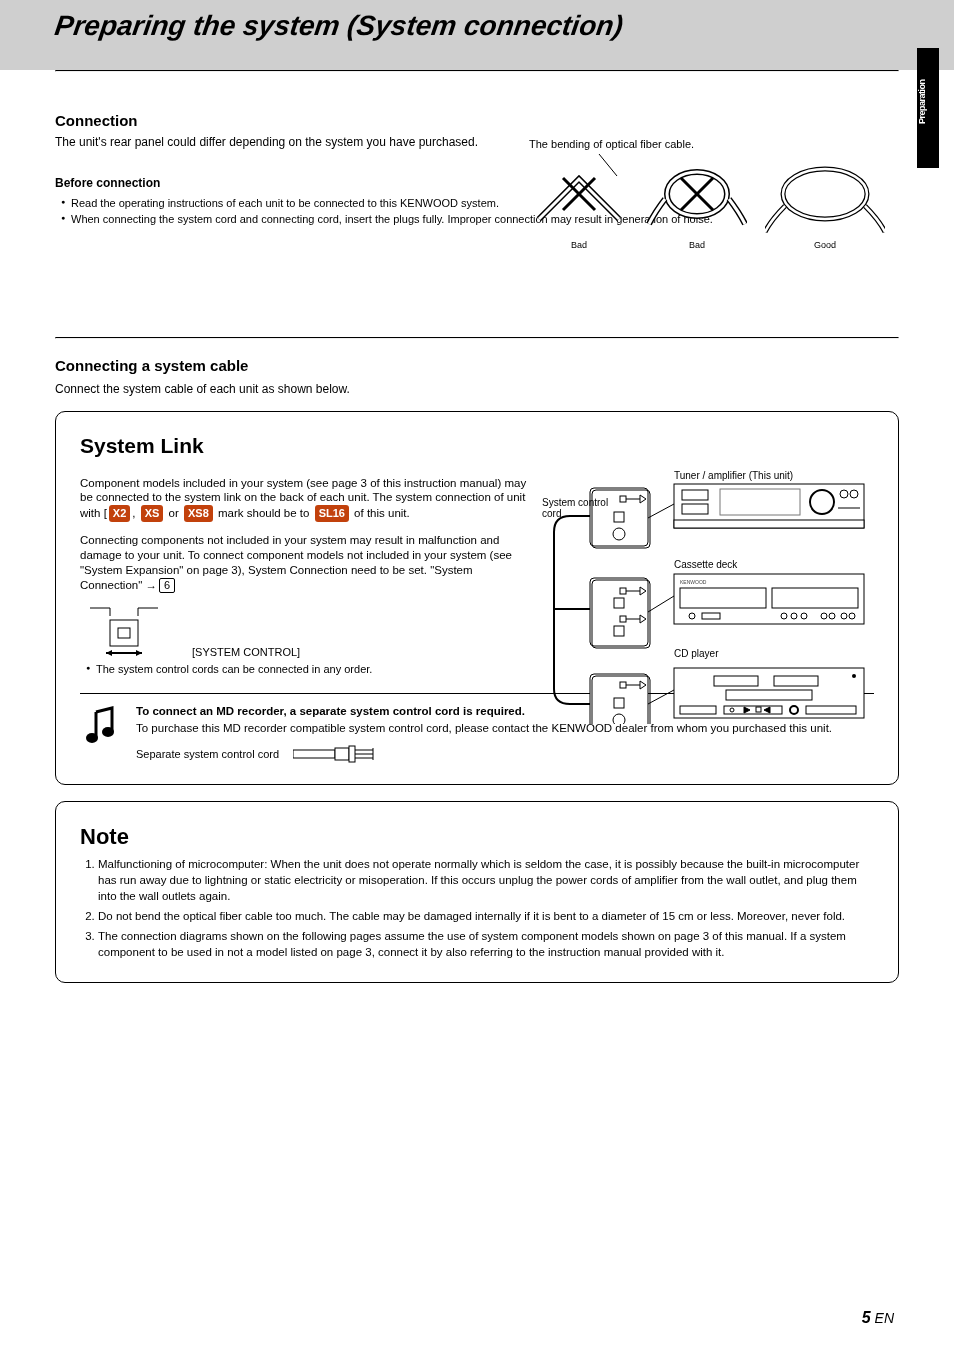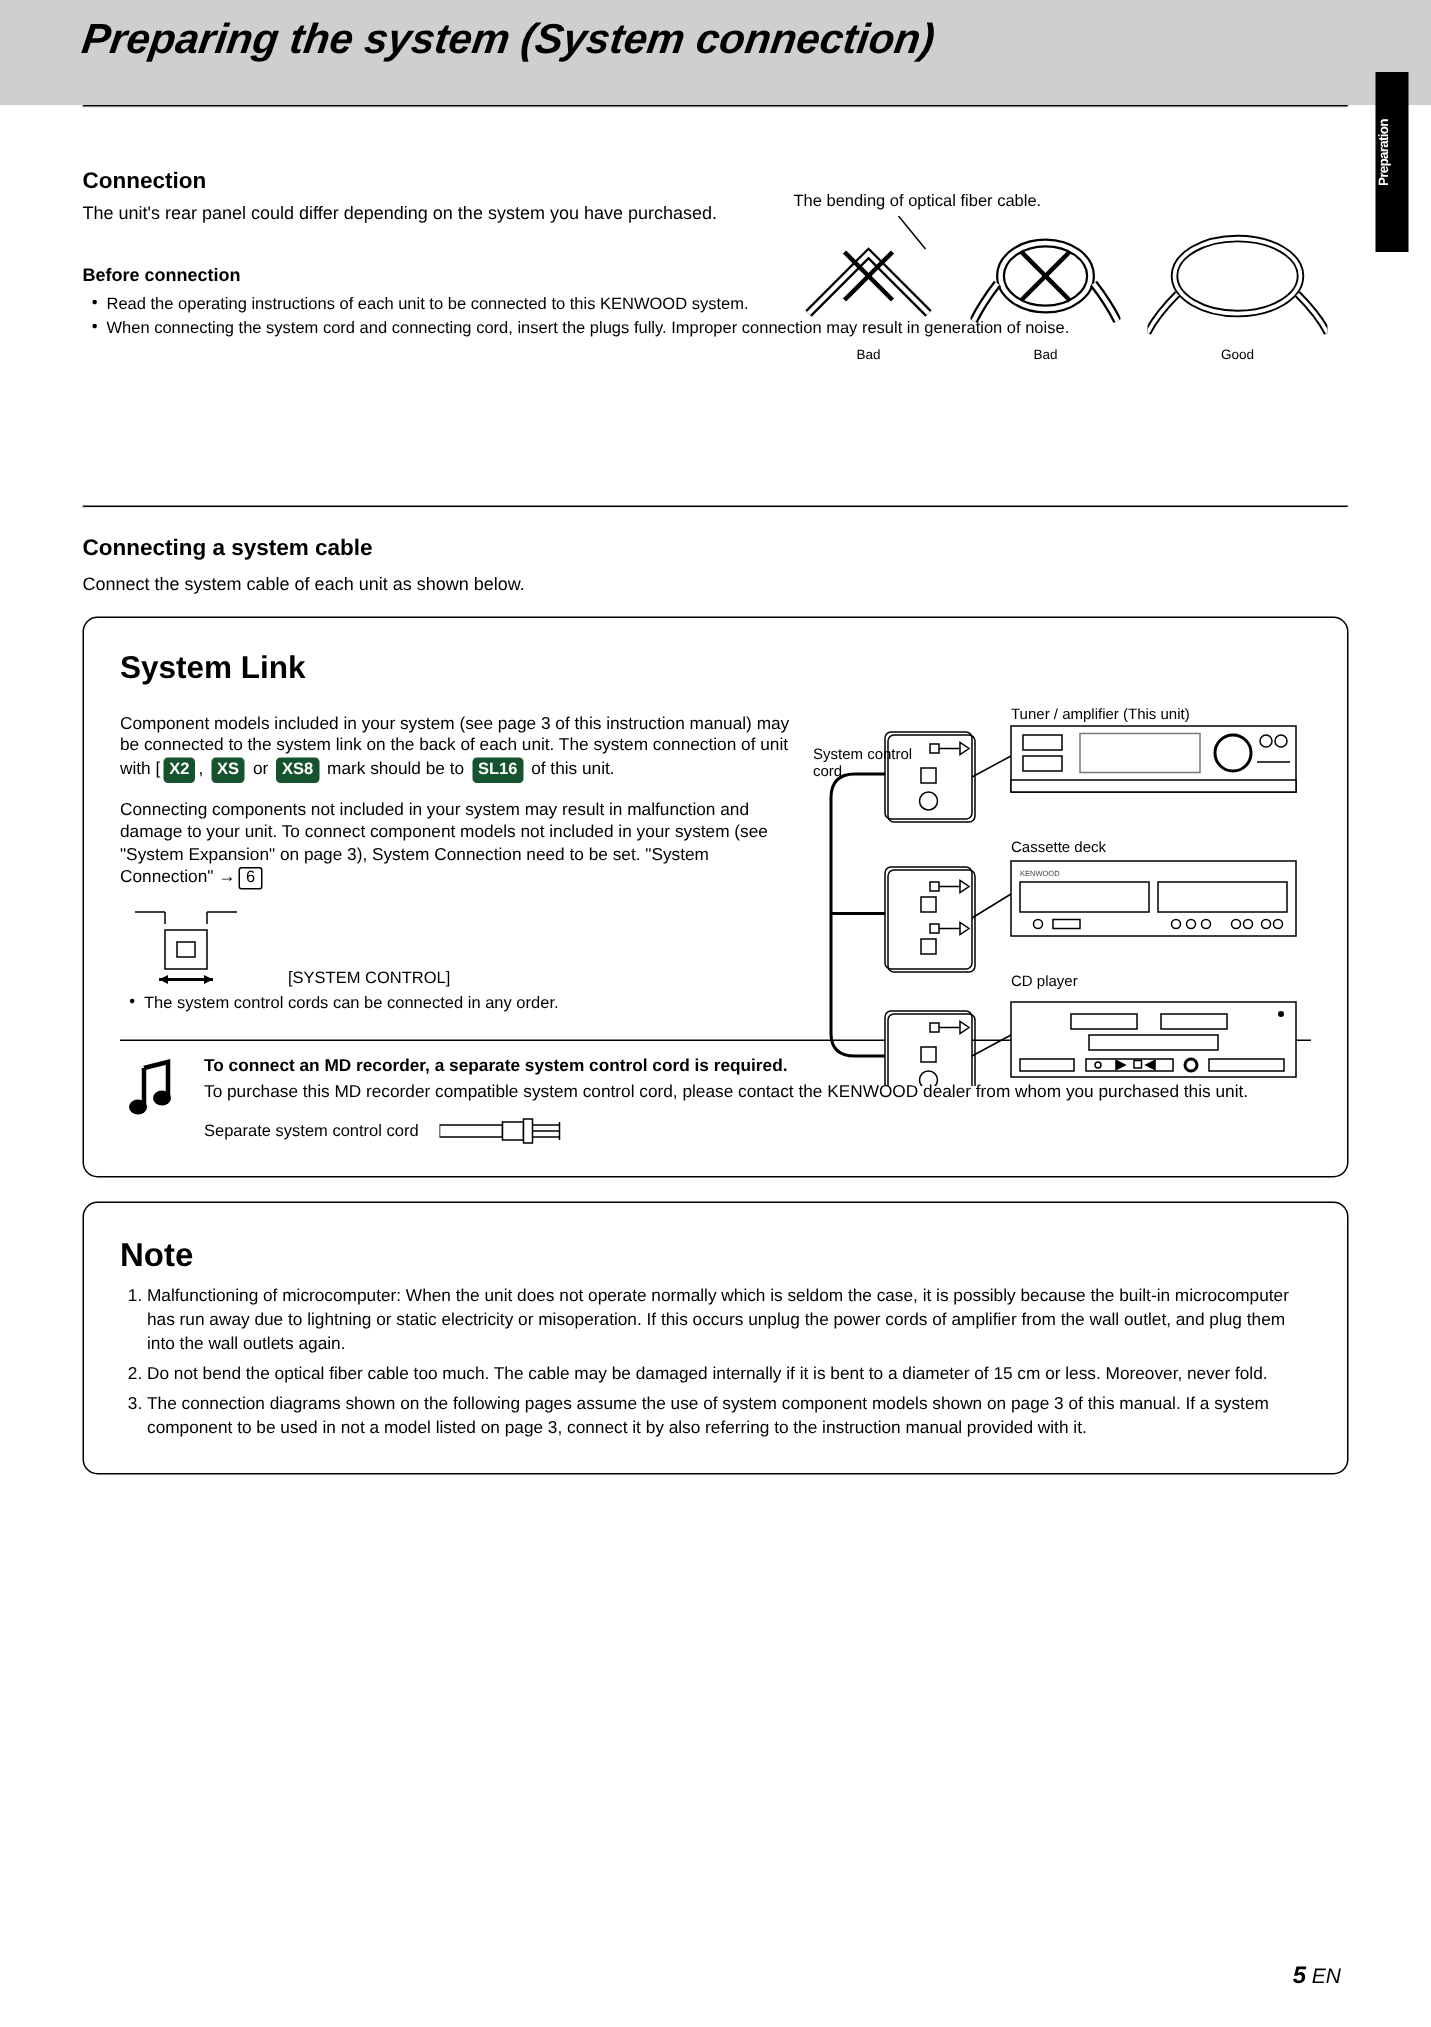--- a/index.html
+++ b/index.html
@@ -74,21 +74,21 @@
     padding-left: 10px;
   }
   .bullets li::before {
     content: "●";
     position: absolute;
     left: 0; top: 1px;
     font-size: 7px;
   }
   .intro-right {
     position: absolute;
-    right: 0; top: 16px;
+    right: 0; top: 26px;
     width: 370px;
     margin-left: 32px;
   }
   .intro-right .caption { font-size: 11px; margin-bottom: 4px; }
   .bending-row {
     display: flex;
     gap: 18px;
     align-items: flex-end;
   }
   .bending-row svg { flex: none; }
@@ -121,21 +121,21 @@
   .syslink-row {
     display: flex;
     gap: 12px;
   }
   .syslink-left { flex: 1; }
   .syslink-right { width: 330px; }
   .para { font-size: 11.5px; line-height: 1.3; }
   .bold { font-weight: bold; }
   .invert-badge {
     display: inline-block;
-    background: #14532d;
+    background: #c2410c;
     color: #fff;
     font-size: 11px;
     font-weight: bold;
     border-radius: 3px;
     padding: 1px 4px;
     margin: 0 2px;
   }
   .page-ref {
     display: inline-block;
     border: 1px solid #000;

